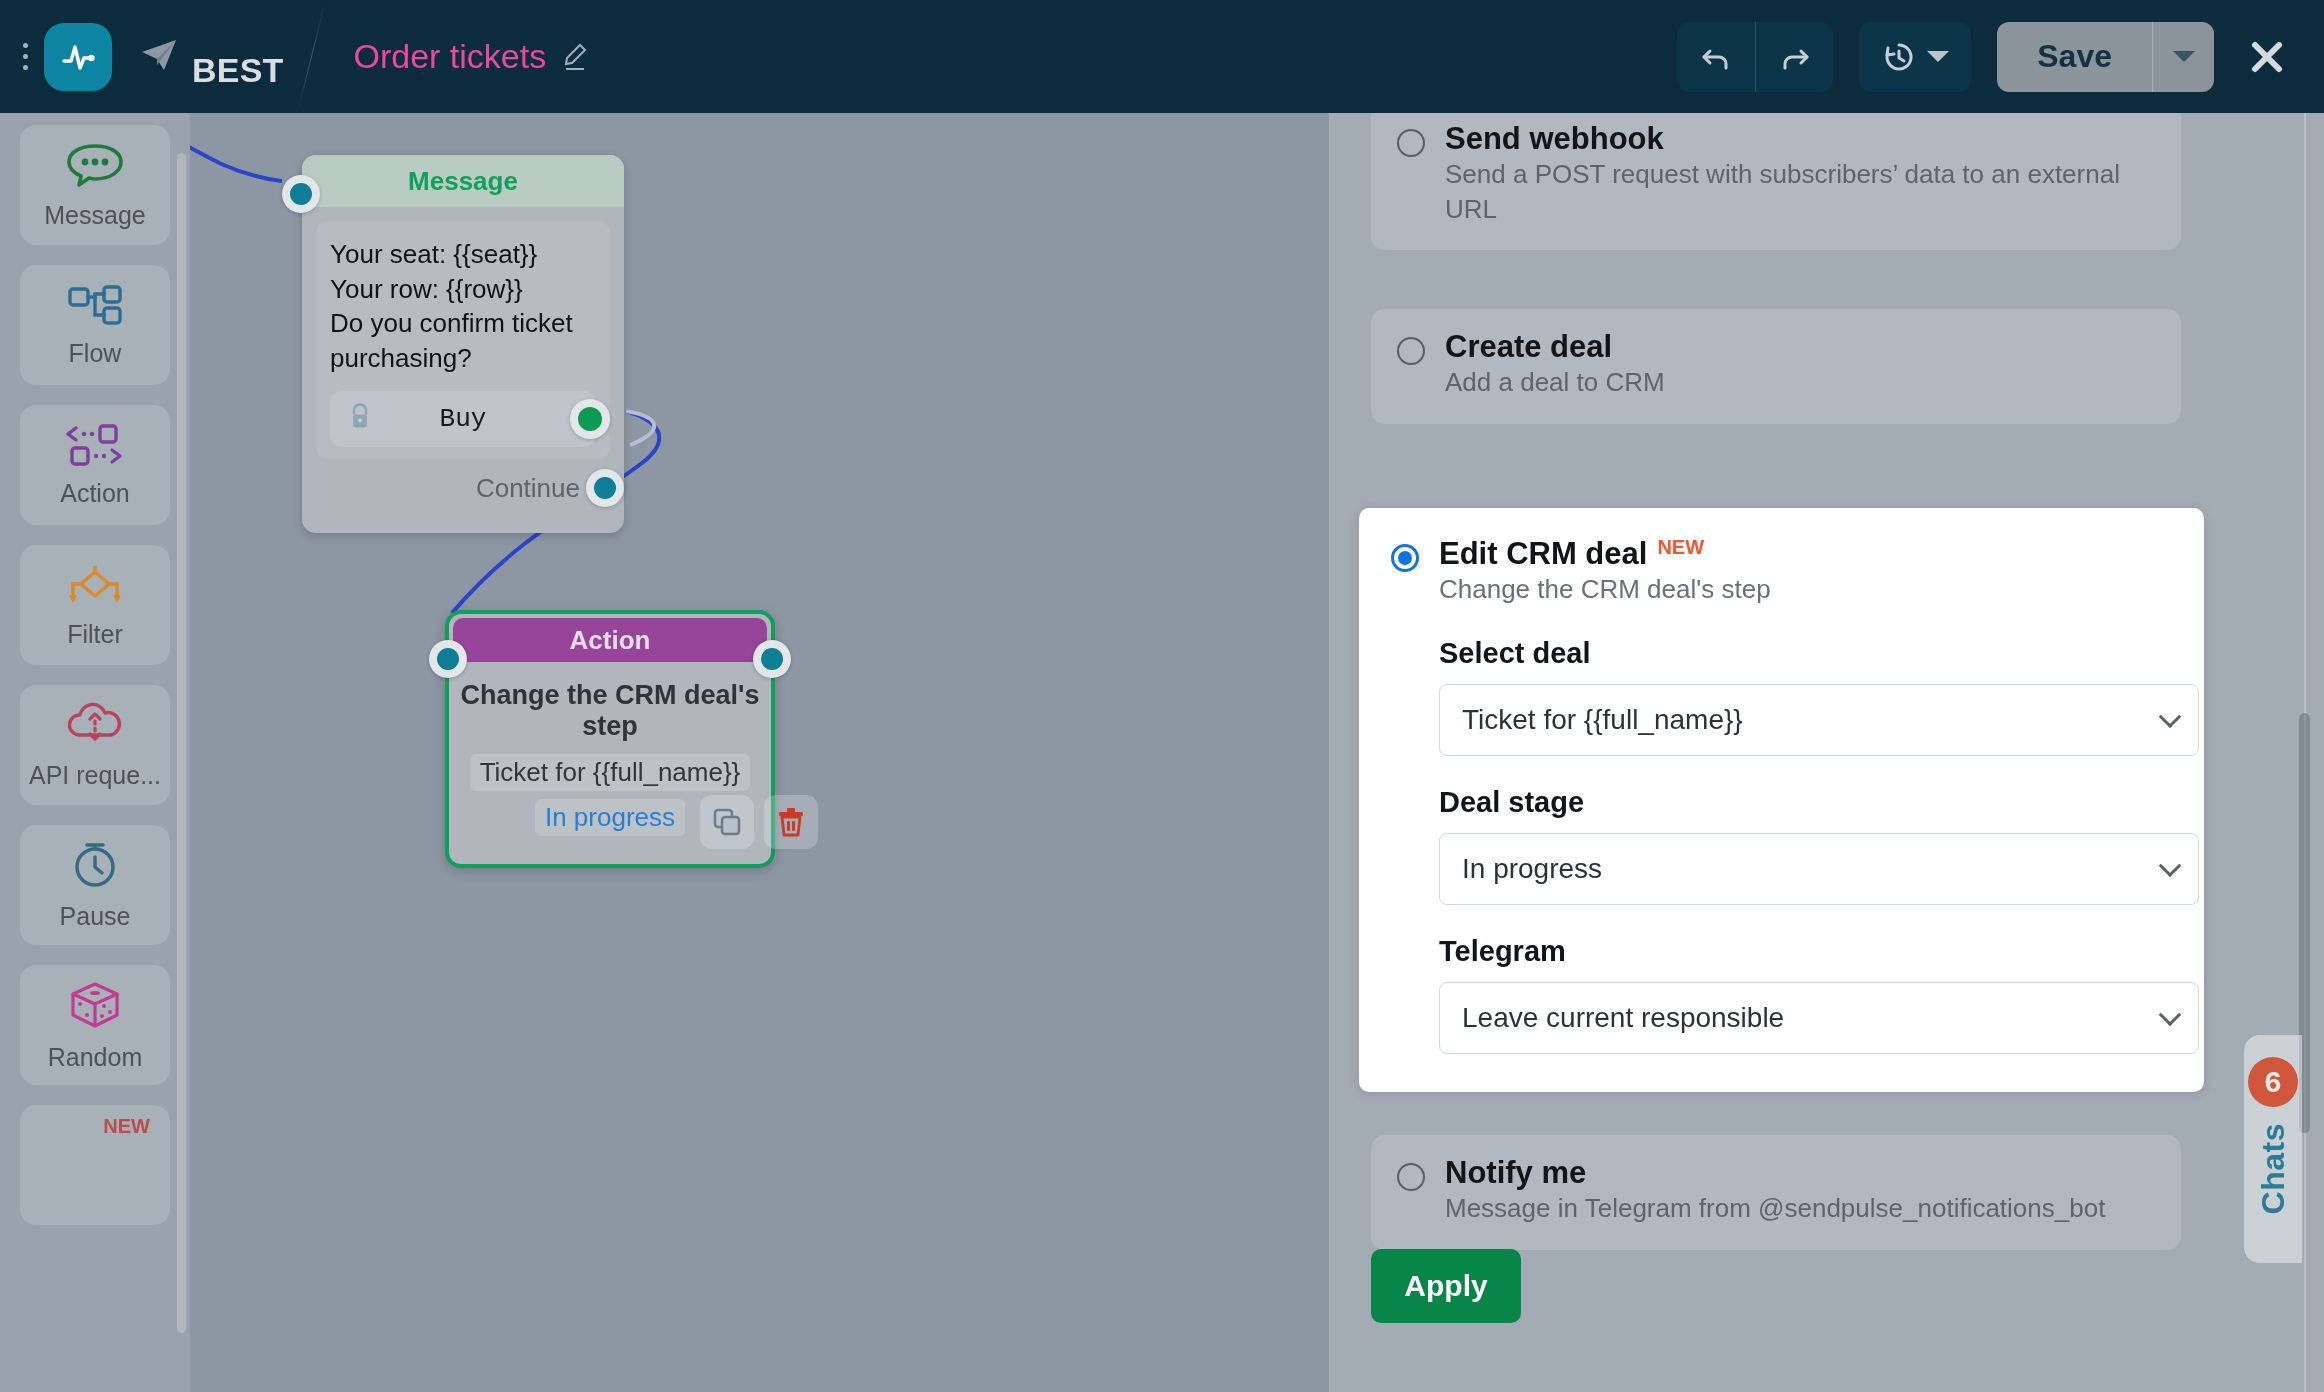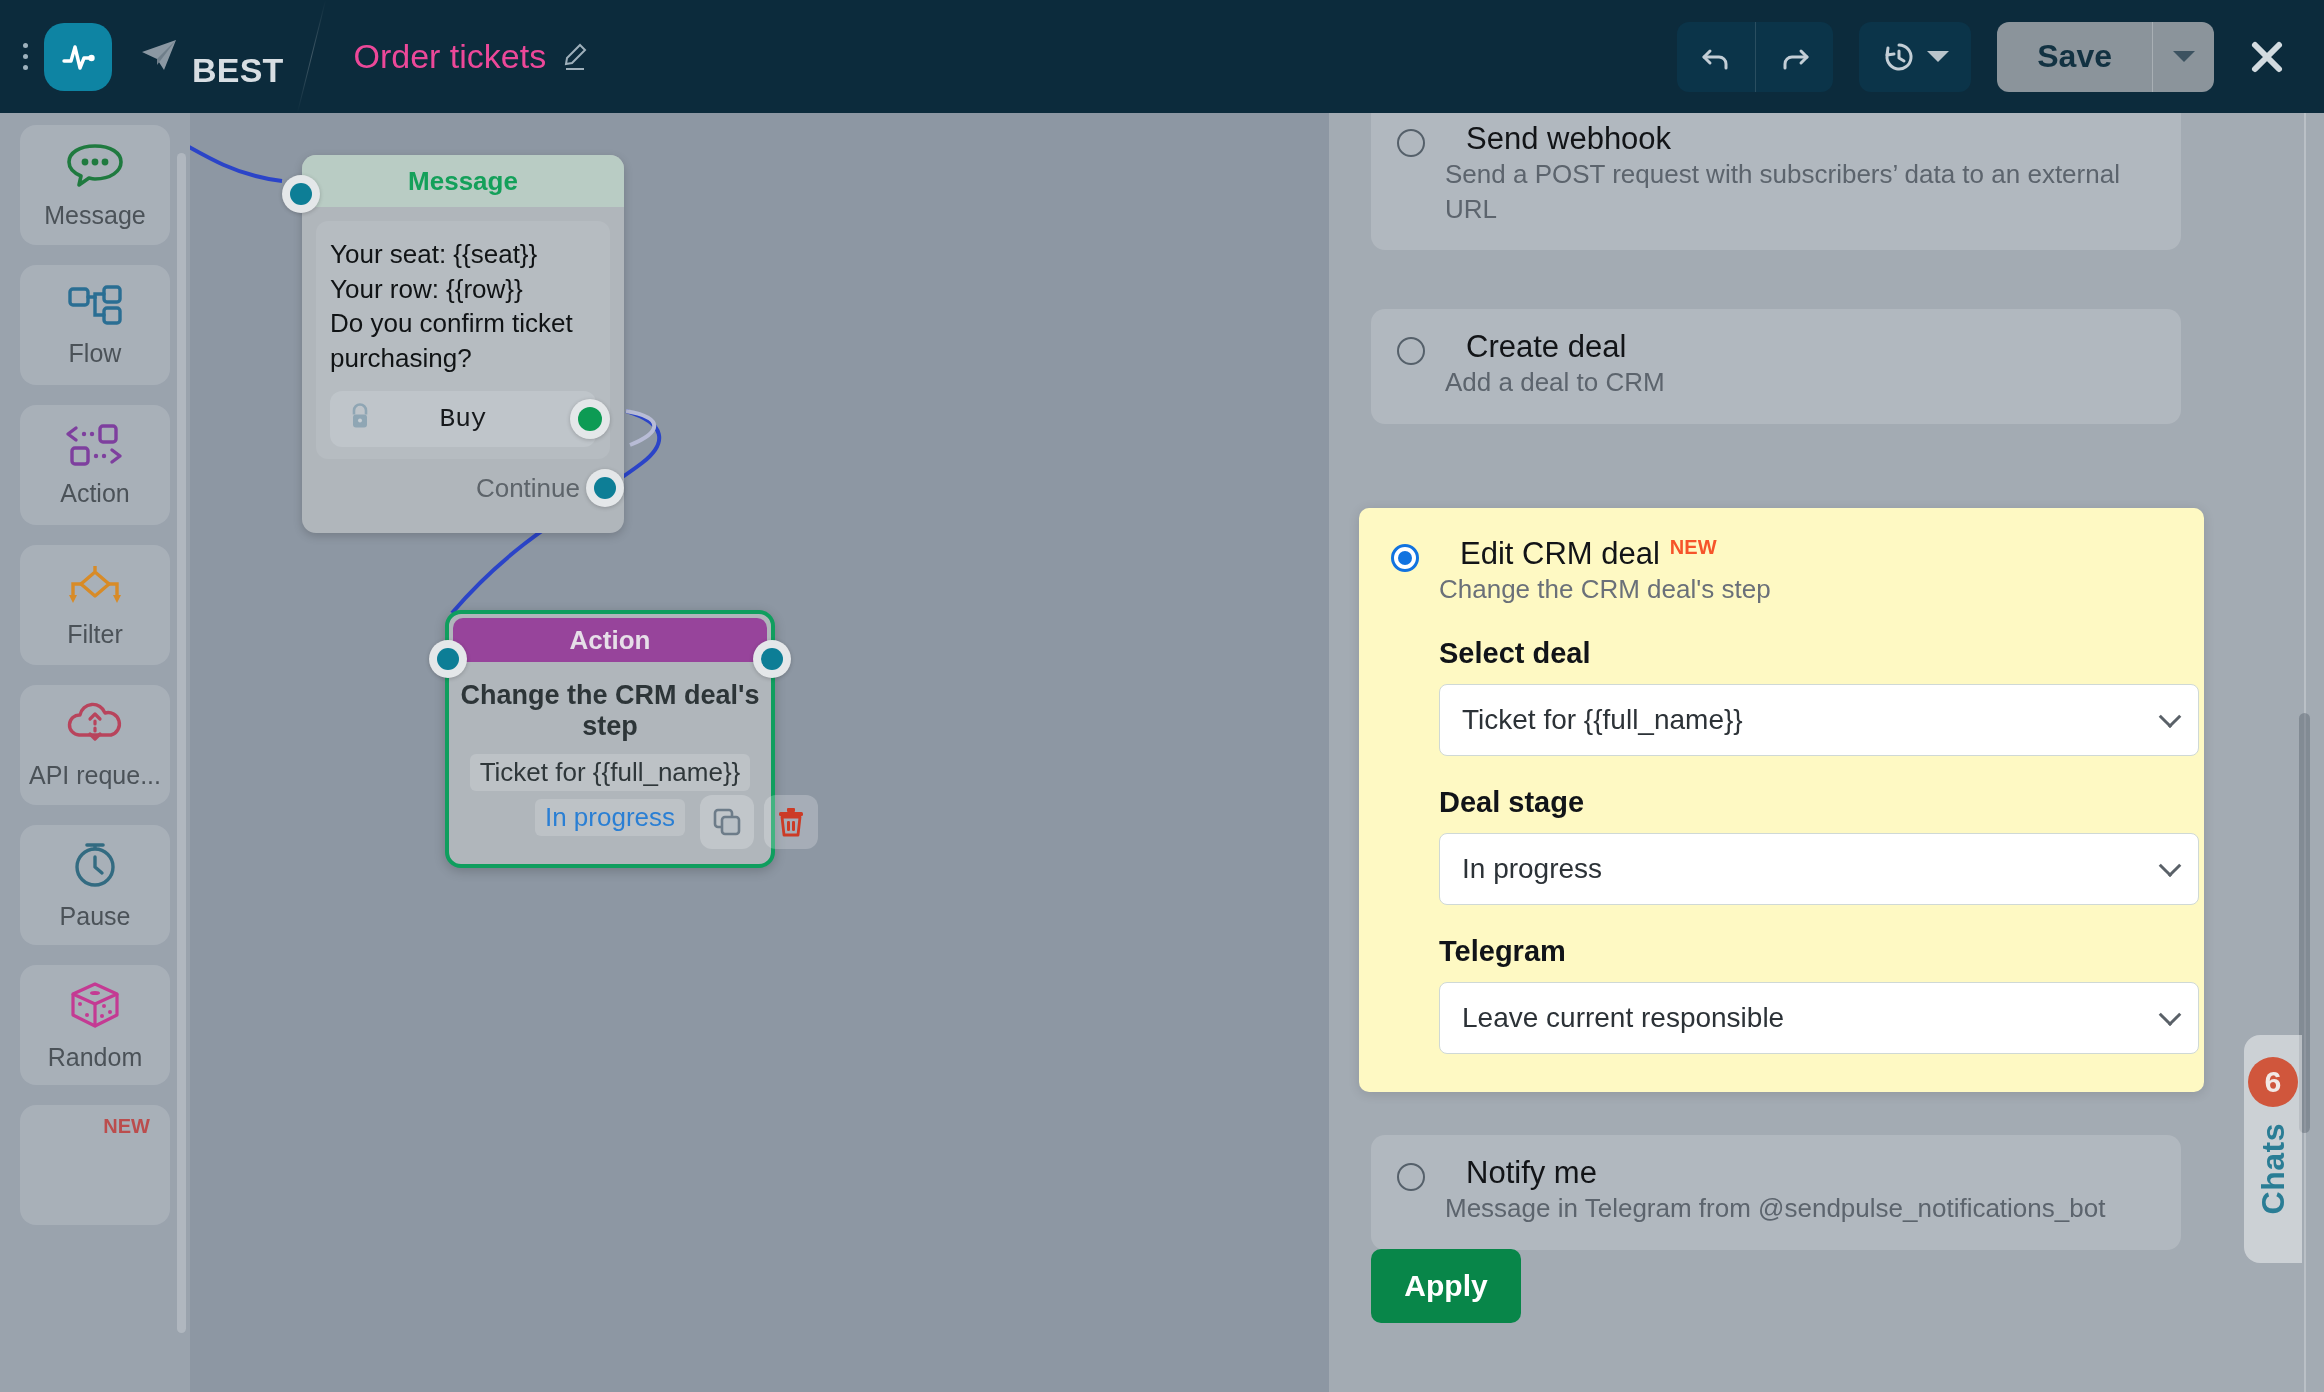--- a/index.html
+++ b/index.html
@@ -185,30 +185,30 @@
   .opt-head { display:flex; align-items:flex-start; gap: 20px; }
   .radio {
     width: 28px; height:28px; border-radius:50%; border:2px solid #55606a;
     flex:0 0 auto; margin-top: 8px; background: transparent;
   }
   .radio.on { border-color:#1173e0; border-width:3px; position:relative; background:#fff;}
   .radio.on::after {
     content:""; position:absolute; left:50%; top:50%; transform: translate(-50%,-50%);
     width: 14px; height:14px; border-radius:50%; background:#1173e0;
   }
-  .opt-title { font-size: 31px; font-weight: 400; color:#121417; position:relative;margin-left:21px; }
+  .opt-title { font-size: 31px; font-weight: 700; color:#121417; position:relative; }
   .opt-new {
     color:#f6542a; font-size: 20px; font-weight:700; vertical-align: super;
     margin-left: 6px;
   }
   .opt-desc { font-size: 26px; color:#5c646d; line-height:1.33; margin-top: 0; margin-left: 48px; }
 
   .edit-card {
     position:absolute; left: 30px; top: 395px; width: 845px;
-    background:#fef9c3; border-radius: 10px; padding: 28px 46px 38px 32px;
+    background:#ffffff; border-radius: 10px; padding: 28px 46px 38px 32px;
     box-shadow: 0 2px 12px rgba(0,0,0,.12);
   }
   .edit-card .opt-desc { color:#6a7079; }
   .field-label { font-size: 29px; font-weight:700; color:#111418; margin: 30px 0 14px 48px; }
   .select-box {
     margin-left: 48px; width: 760px; height: 72px; border:1px solid #cfd9d6;
     border-radius: 8px; display:flex; align-items:center; padding: 0 22px;
     position:relative; cursor:pointer; background:#fff;
   }
   .select-box span { font-size: 28px; color:#2c3237; }

